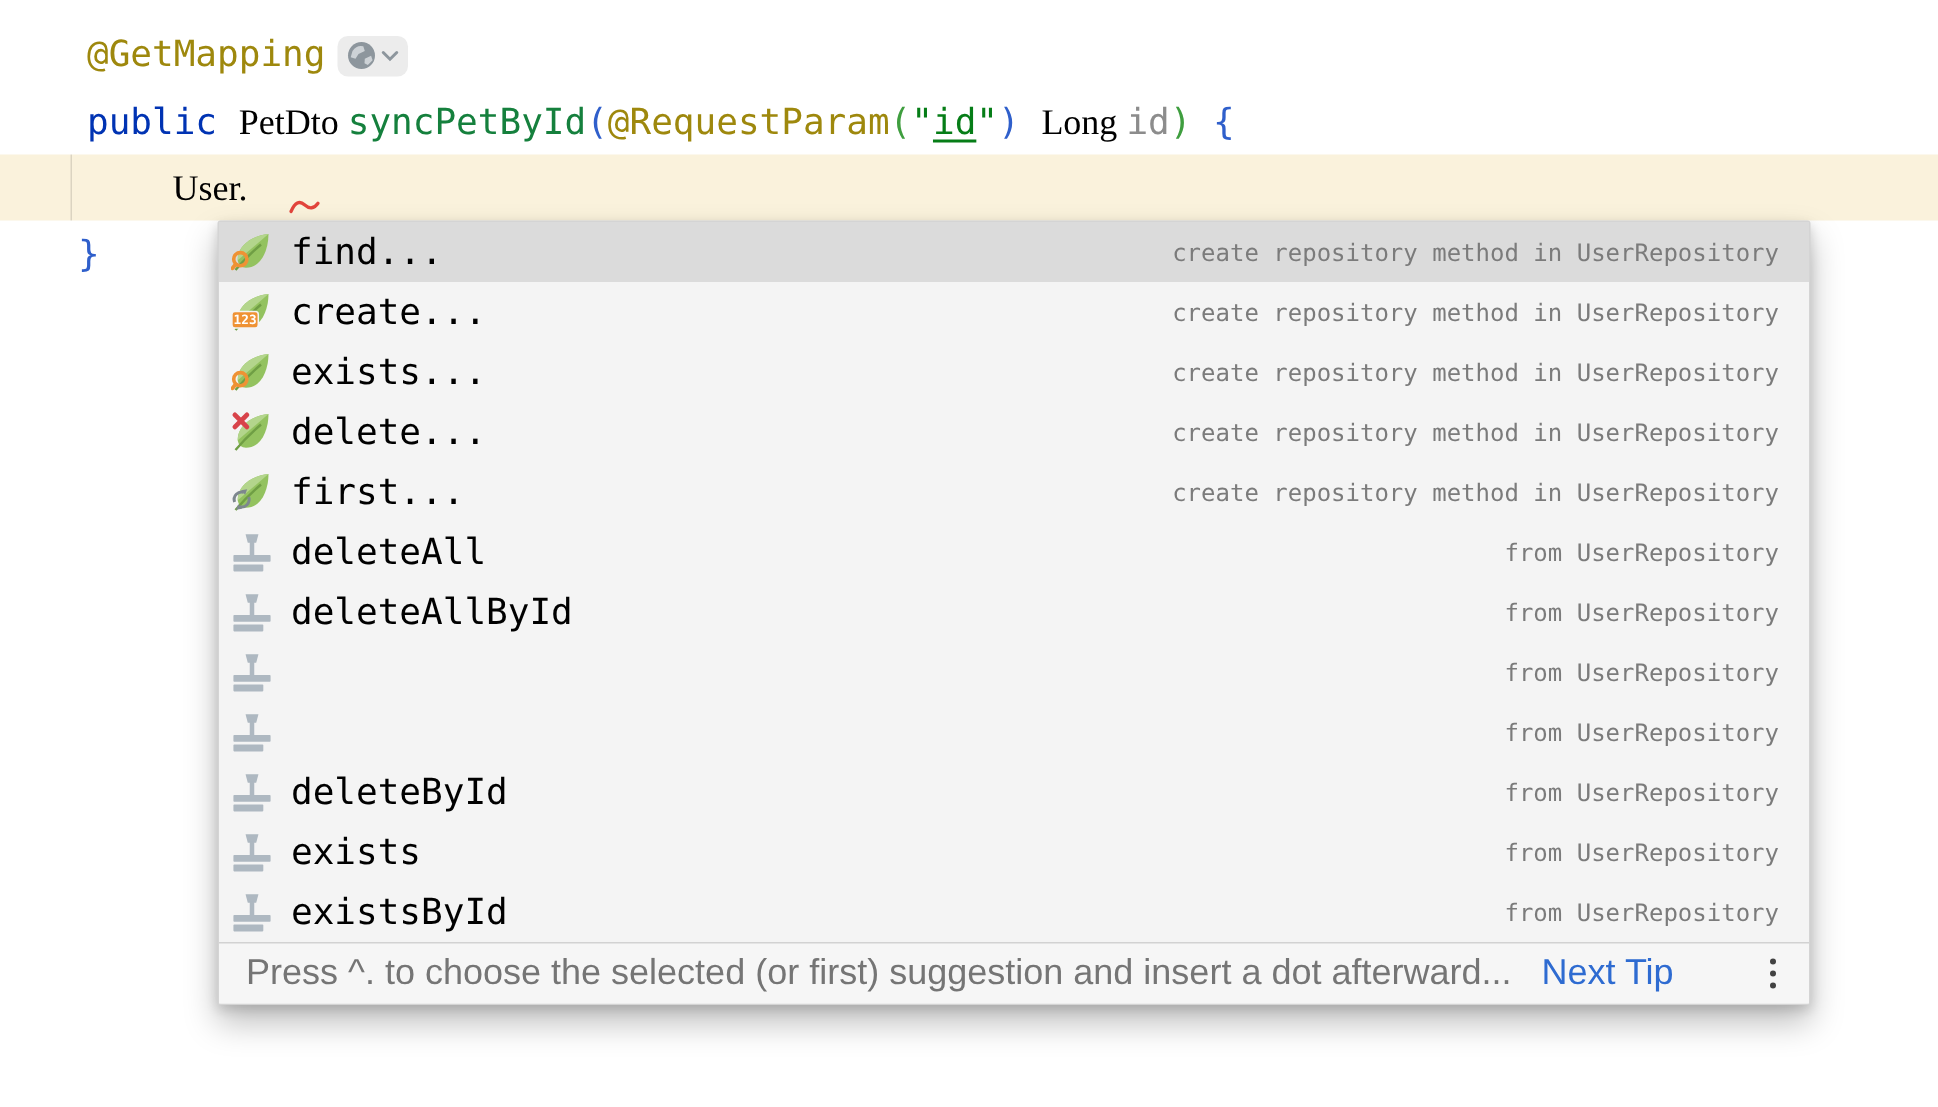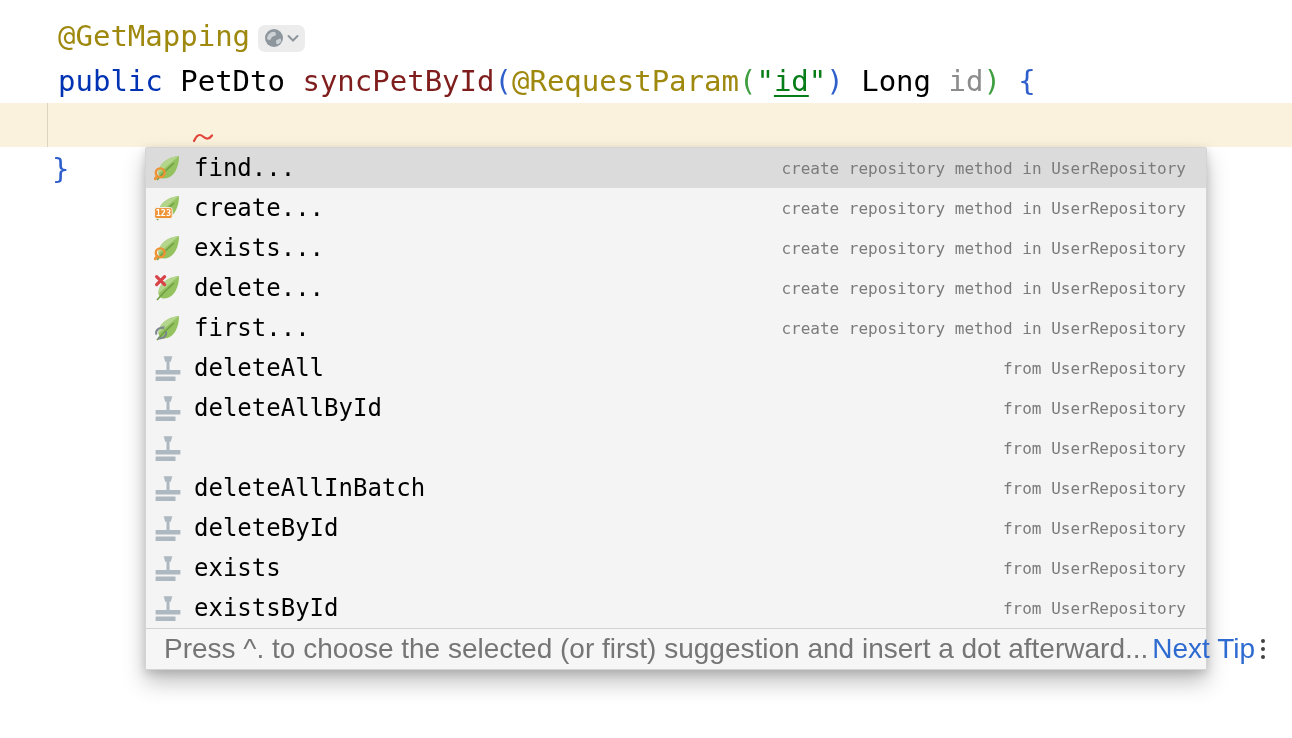--- a/index.html
+++ b/index.html
@@ -4,26 +4,26 @@
 <style>
   * { box-sizing: border-box; }
   html,body { margin:0; padding:0; }
   body {
     width:1292px; height:738px; background:#ffffff; position:relative;
     overflow:hidden; font-family:"DejaVu Sans Mono", monospace;
   }
   .editor { position:absolute; inset:0; }
   .code-line {
     position:absolute; left:58px; right:3px; height:44px; line-height:44px;
-    font-size:29px; white-space:pre; color:#000;
+    font-size:24px; white-space:pre; color:#000;
   }
   .kw    { color:#0033b3; }
   .ann   { color:#9e880d; }
-  .cls   { color:#000000; }
-  .mth   { color:#7f1d1d; }
+  .cls   { color:#000000;font-family:Liberation Serif, serif; }
+  .mth   { color:#15803d; }
   .str   { color:#067d17; }
   .str-u { color:#067d17; text-decoration:underline; text-underline-offset:4px; }
   .pblue { color:#2f5fcb; }
   .pgreen{ color:#3f9e3f; }
   .grayed{ color:#8c8c8c; }
   .caret-band {
     position:absolute; left:0; top:103px; width:1292px; height:44px;
     background:#faf2dc;
   }
   .gutter-tick {
@@ -48,23 +48,23 @@
     padding:0 20px 0 8px; gap:12px;
   }
   .row.selected { background:#dbdbdb; }
   .row .icon { width:28px; height:28px; flex:0 0 28px; }
   .row .name { font-size:24px; color:#000; white-space:pre; }
   .row .hint { margin-left:auto; font-size:16px; color:#7b7b7b; white-space:pre; }
   .popup-footer {
     height:41px; border-top:1px solid #d2d2d2; background:#f6f6f6;
     display:flex; align-items:center; padding:0 16px 0 18px;
     font-family:"Liberation Sans","DejaVu Sans",sans-serif;
-    font-size:28px; color:#757575; white-space:pre;
-  }
-  .next-tip { color:#2e6bd1; margin-left:4px; cursor:pointer; }
+    font-size:24px; color:#757575; white-space:pre;
+  }
+  .next-tip { color:#2e6bd1; margin-left:20px; cursor:pointer; }
   .kebab {
     margin-left:auto; display:flex; flex-direction:column; gap:4px;
     padding:6px; cursor:pointer;
   }
   .kebab i { width:4px; height:4px; border-radius:50%; background:#424242; }
 </style>
 </head>
 <body>
 
 <svg width="0" height="0" style="position:absolute">
@@ -104,20 +104,21 @@
 
   <div class="code-line" style="top:14px"><span class="ann">@GetMapping</span><span class="ann-pill"><svg width="20" height="20" viewBox="0 0 20 20">
           <circle cx="10" cy="10" r="9" fill="#8d969d"></circle>
           <path d="M4 7 q3 -4.2 7.2 -3.1 l1 3.1 -4.2 2 -2 3.2 -3.2 -1.1 Z M12.2 12.2 l4.2 -2 1 3 -3.2 3.2 -2.2 -1.2 Z" fill="#cdd2d6"></path>
         </svg><svg width="12" height="9" viewBox="0 0 12 9">
           <path d="M1.5 2 L6 6.5 L10.5 2" stroke="#8d969d" stroke-width="2" fill="none" stroke-linecap="round"></path>
         </svg></span></div>
 
   <div class="code-line" style="top:59px"><span class="kw">public </span><span class="cls">PetDto </span><span class="mth">syncPetById</span><span class="pblue">(</span><span class="ann">@RequestParam</span><span class="pgreen">(</span><span class="str">"</span><span class="str-u">id</span><span class="str">"</span><span class="pblue">) </span><span class="cls">Long </span><span class="grayed">id</span><span class="pgreen">) </span><span class="pblue">{</span></div>
 
+  <div class="code-line" style="top:103px; left:115px"><span class="cls">User.</span></div>
 
   <div class="squiggle"><svg width="22" height="11" viewBox="0 0 22 11">
         <path d="M2 9 Q 6 0 11 4.5 T 20 3.5" stroke="#e2453c" stroke-width="2.2" fill="none" stroke-linecap="round"></path>
       </svg></div>
 
   <div class="code-line" style="top:147px; left:52px"><span class="pblue">}</span></div>
 </div>
 
 <div class="popup">
 
@@ -187,21 +188,20 @@
     <svg class="icon" viewBox="0 0 26 26">
         <use href="#method-glyph"></use>
       </svg>
     <span class="hint">from UserRepository</span>
   </div>
 
   <div class="row">
     <svg class="icon" viewBox="0 0 26 26">
         <use href="#method-glyph"></use>
       </svg>
-    <span class="name">deleteAllInBatch</span>
     <span class="hint">from UserRepository</span>
   </div>
 
   <div class="row">
     <svg class="icon" viewBox="0 0 26 26">
         <use href="#method-glyph"></use>
       </svg>
     <span class="name">deleteById</span>
     <span class="hint">from UserRepository</span>
   </div>

